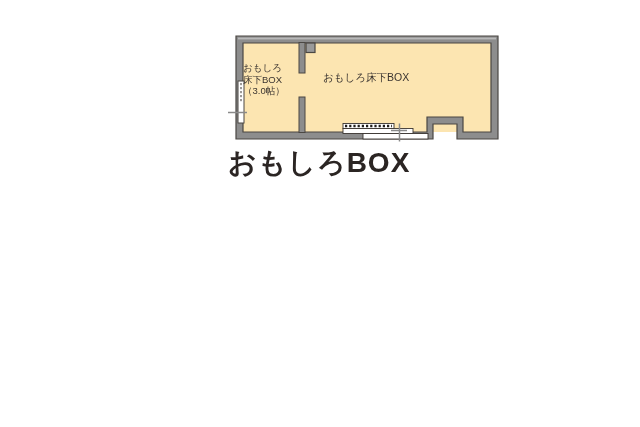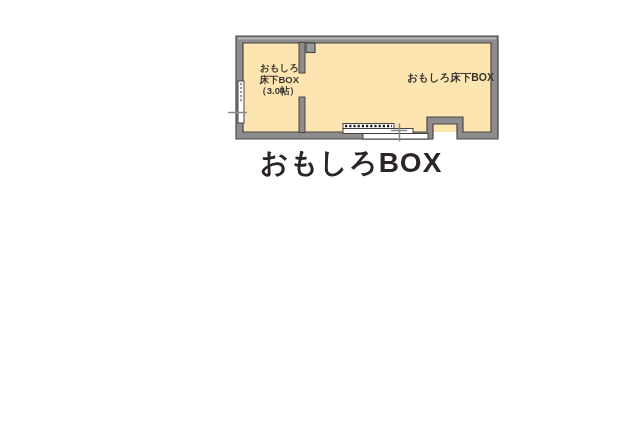--- a/index.html
+++ b/index.html
@@ -6,43 +6,42 @@
   #screen{
     position:relative;
     width:640px;height:427px;
     background:#ffffff;
     overflow:hidden;
     font-family:"Liberation Sans", sans-serif;
   }
   #plan-svg{position:absolute;left:0;top:0;}
   .room-label{
     position:absolute;
-    text-align:right;
-    font-weight:bold;
+    text-align:left;
+    font-weight:normal;
     color:#3a3430;
     white-space:nowrap;
   }
   .room-label span{display:block;}
   #room-small-label{
     left:243px;top:62px;width:56px;
     font-size:9.5px;line-height:11.5px;
   }
   #room-large-label{
-    left:304px;top:71px;width:190px;
+    left:323px;top:71px;width:190px;
     font-size:10.5px;line-height:12px;
   }
   #page-title{
     position:absolute;
     left:228px;top:144px;
     font-size:28px;
     font-weight:bold;
     color:#2b2523;
     letter-spacing:1px;
     white-space:nowrap;
-    margin-left:32px;
   }
 </style>
 </head>
 <body>
 
 <div id="screen">
 
   <svg id="plan-svg" width="640" height="427" viewBox="0 0 640 427">
 
     <rect x="243" y="43" width="248" height="89" stroke="none" fill="#fce5b1"></rect>

